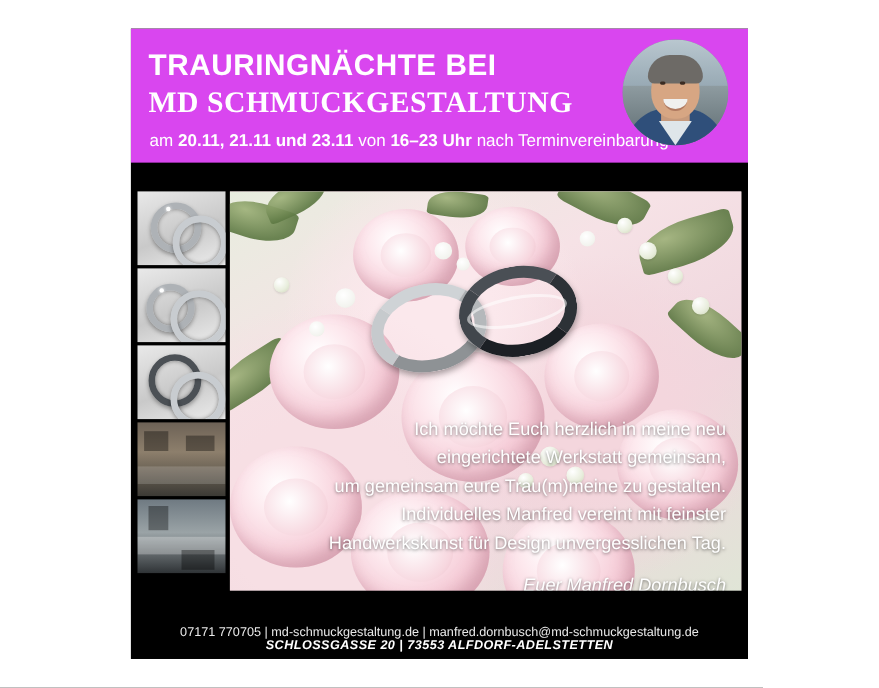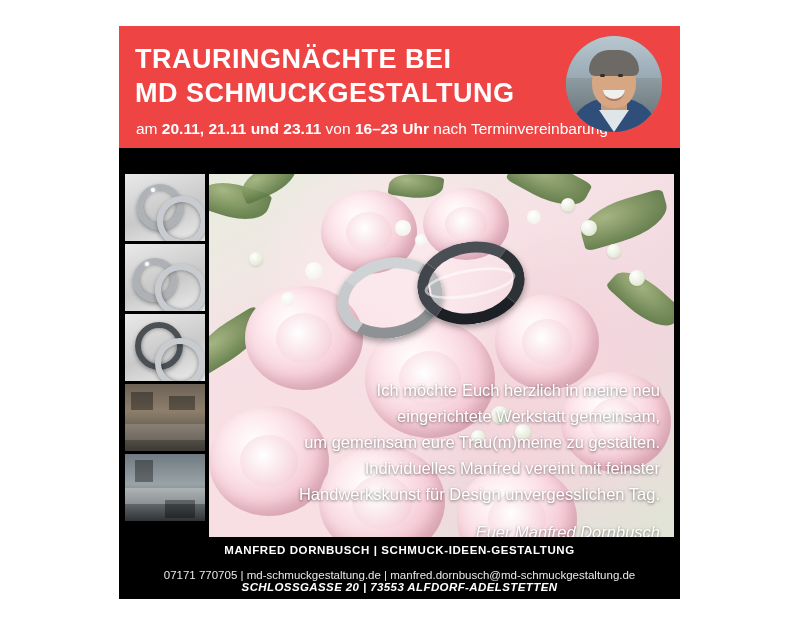--- a/index.html
+++ b/index.html
@@ -20,34 +20,34 @@
     width: 561px;
     height: 573px;
     background: #000000;
     overflow: hidden;
   }
 
   
   .header {
     position: relative;
     height: 122px;
-    background: #ef4444;
+    background: #d946ef;
   }
   .headline {
     position: absolute;
     left: 16px;
     top: 16px;
     color: #ffffff;
     font-size: 27px;
     font-weight: bold;
     letter-spacing: 0.5px;
     line-height: 34px;
     white-space: nowrap;
   }
-  .headline .l2 { display: block; }
+  .headline .l2 { display: block; font-family: Liberation Serif, serif; }
   .subline {
     position: absolute;
     left: 17px;
     top: 94px;
     color: #ffffff;
     font-size: 15.5px;
     white-space: nowrap;
   }
   .subline b { font-weight: bold; }
   .subline .thin { font-weight: normal; }
@@ -367,17 +367,16 @@
       <div>Ich möchte Euch herzlich in meine neu</div>
       <div>eingerichtete Werkstatt gemeinsam,</div>
       <div>um gemeinsam eure Trau(m)meine zu gestalten.</div>
       <div>Individuelles Manfred vereint mit feinster</div>
       <div>Handwerkskunst für Design unvergesslichen Tag.</div>
       <div class="sig">Euer Manfred Dornbusch</div>
     </div>
   </div>
 
   <div class="footer">
-    <div class="line1">MANFRED DORNBUSCH | SCHMUCK-IDEEN-GESTALTUNG</div>
     <div class="line2">07171 770705 | md-schmuckgestaltung.de | manfred.dornbusch@md-schmuckgestaltung.de</div>
     <div class="line3">SCHLOSSGASSE 20 | 73553 ALFDORF-ADELSTETTEN</div>
   </div>
 </div>
 
 </body></html>

